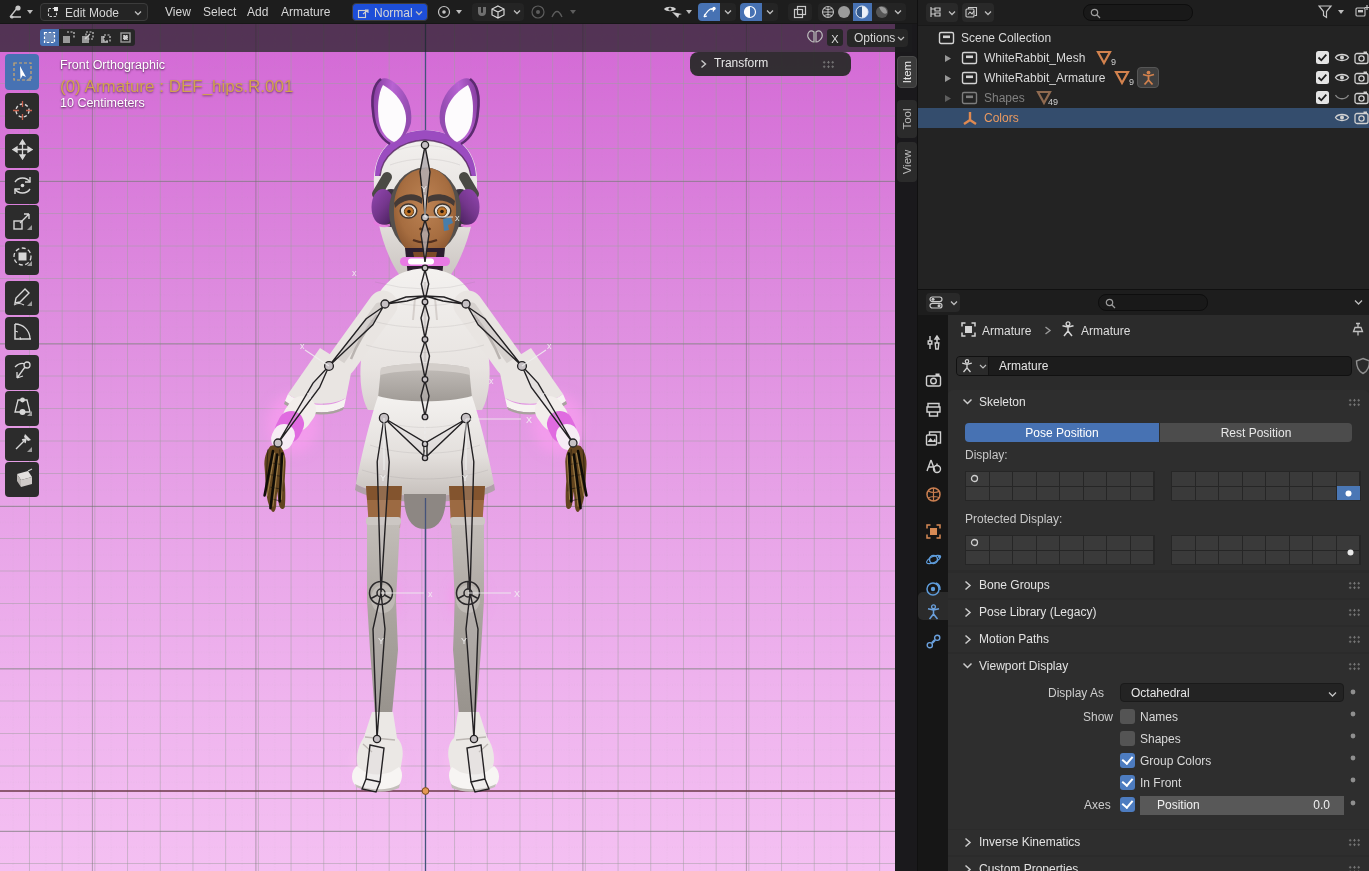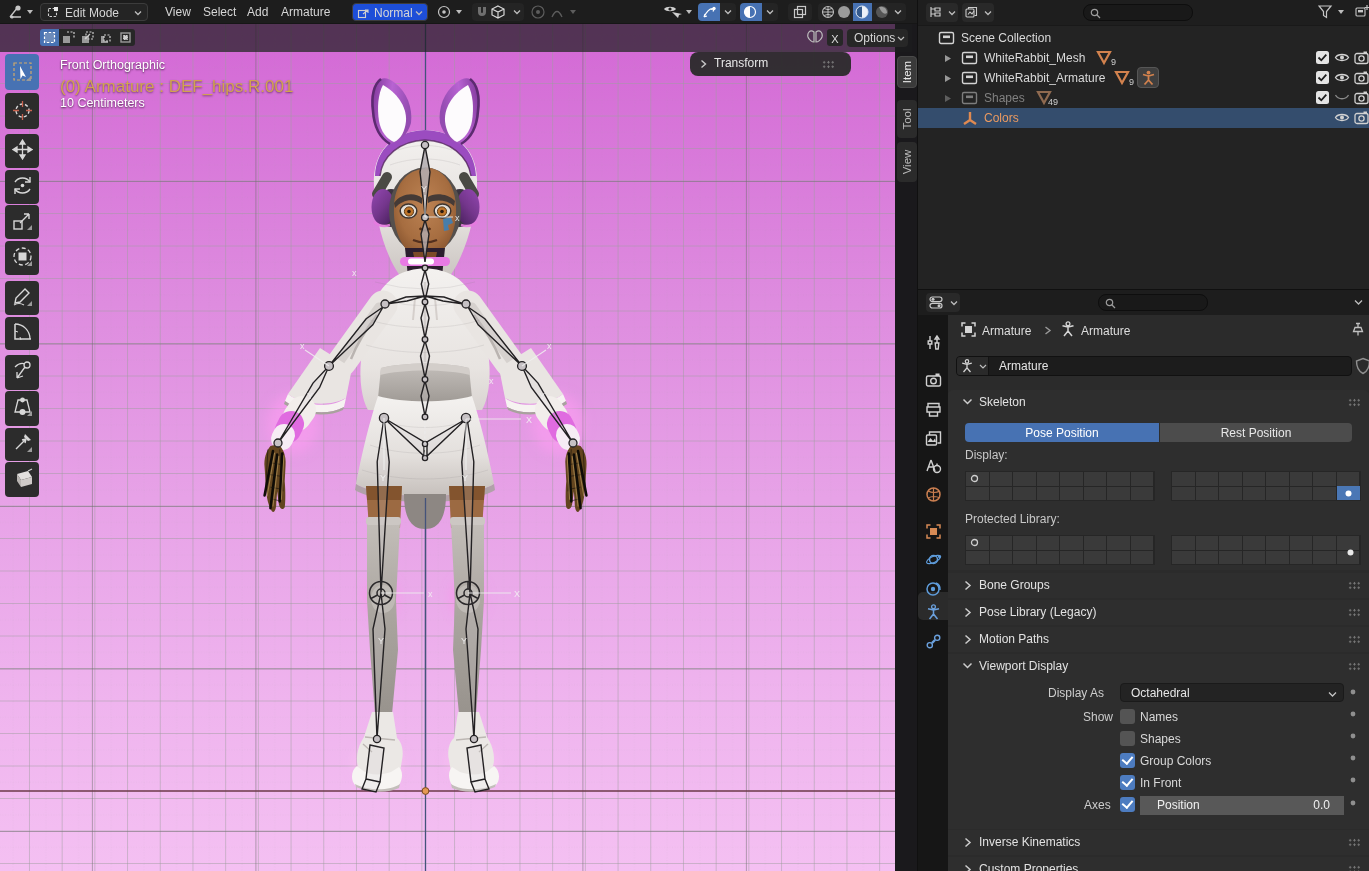--- a/index.html
+++ b/index.html
@@ -767,21 +767,21 @@
   <span class="txt a" style="left:47px;top:158px;color:#c8c8c8">Display:</span>
   <div class="a lgrid" style="left:47px;top:181px"></div>
   <div class="a lgrid" style="left:253px;top:181px"></div>
   <svg class="a" style="left:52px;top:184px" width="9" height="9" viewBox="0 0 9 9">
       <circle cx="4.5" cy="4.5" r="3" fill="none" stroke="#cfcfcf" stroke-width="1.3"></circle>
     </svg>
   <div class="a" style="left:419px;top:196px;width:23px;height:14px;background:#4a77b5"></div>
   <svg class="a" style="left:426px;top:199px" width="9" height="9" viewBox="0 0 9 9">
       <circle cx="4.5" cy="4.5" r="3" fill="#fff"></circle>
     </svg>
-  <span class="txt a" style="left:47px;top:222px;color:#c8c8c8">Protected Library:</span>
+  <span class="txt a" style="left:47px;top:222px;color:#c8c8c8">Protected Display:</span>
   <div class="a lgrid" style="left:47px;top:245px"></div>
   <div class="a lgrid" style="left:253px;top:245px"></div>
   <svg class="a" style="left:52px;top:248px" width="9" height="9" viewBox="0 0 9 9">
       <circle cx="4.5" cy="4.5" r="3" fill="none" stroke="#cfcfcf" stroke-width="1.3"></circle>
     </svg>
   <svg class="a" style="left:428px;top:258px" width="9" height="9" viewBox="0 0 9 9">
       <circle cx="4.5" cy="4.5" r="3" fill="#e8e8e8"></circle>
     </svg>
 
   <div class="a phead" style="top:283px"></div>

